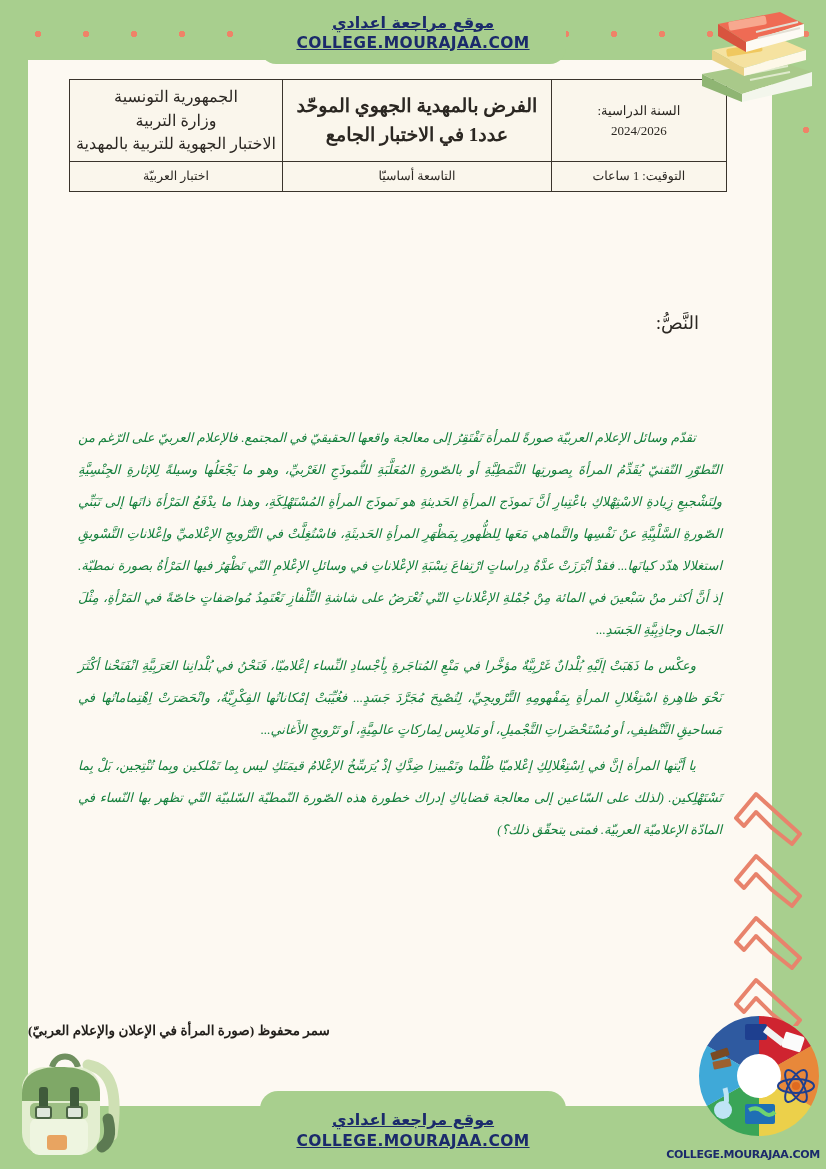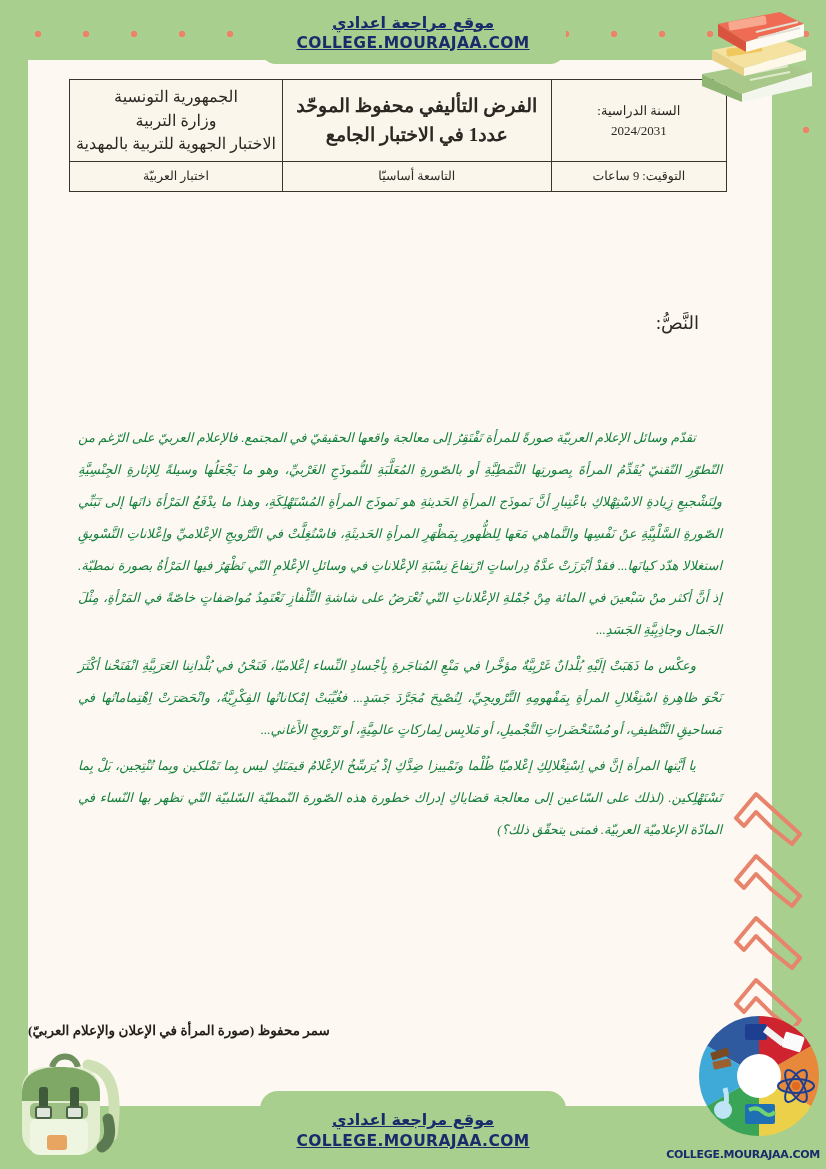--- a/index.html
+++ b/index.html
@@ -218,34 +218,34 @@
 <div id="bg-lower"></div>
 
 <div id="paper">
   <div id="doc">
 
     <table id="meta-table">
       <tbody>
           <tr>
         <td class="cell-year">
           <div>السنة الدراسية:</div>
-          <div>2024/2031</div>
+          <div>2024/2026</div>
         </td>
         <td class="cell-title">
-          <div>الفرض التأليفي محفوظ الموحّد</div>
+          <div>الفرض بالمهدية الجهوي الموحّد</div>
           <div>عدد1 في الاختبار الجامع</div>
         </td>
         <td class="cell-authority">
           <div>الجمهورية التونسية</div>
           <div>وزارة التربية</div>
           <div>الاختبار الجهوية للتربية بالمهدية</div>
         </td>
       </tr>
       <tr class="row2">
-        <td>التوقيت: 9 ساعات</td>
+        <td>التوقيت: 1 ساعات</td>
         <td>التاسعة أساسيّا</td>
         <td>اختبار العربيّة</td>
       </tr>
     </tbody>
       </table>
 
     <div id="text-label">النَّصُّ:</div>
 
 
     <div id="body-text">

